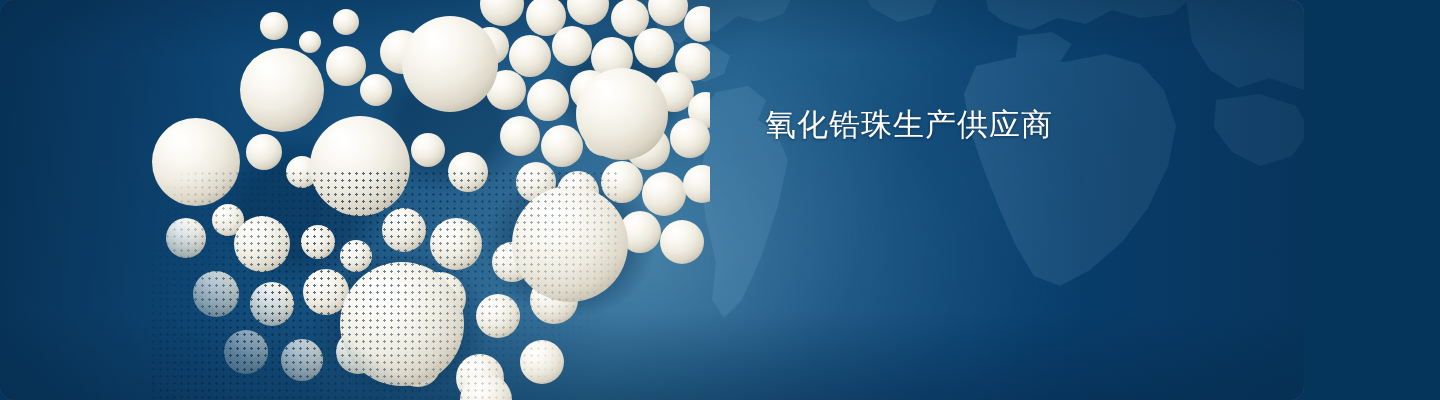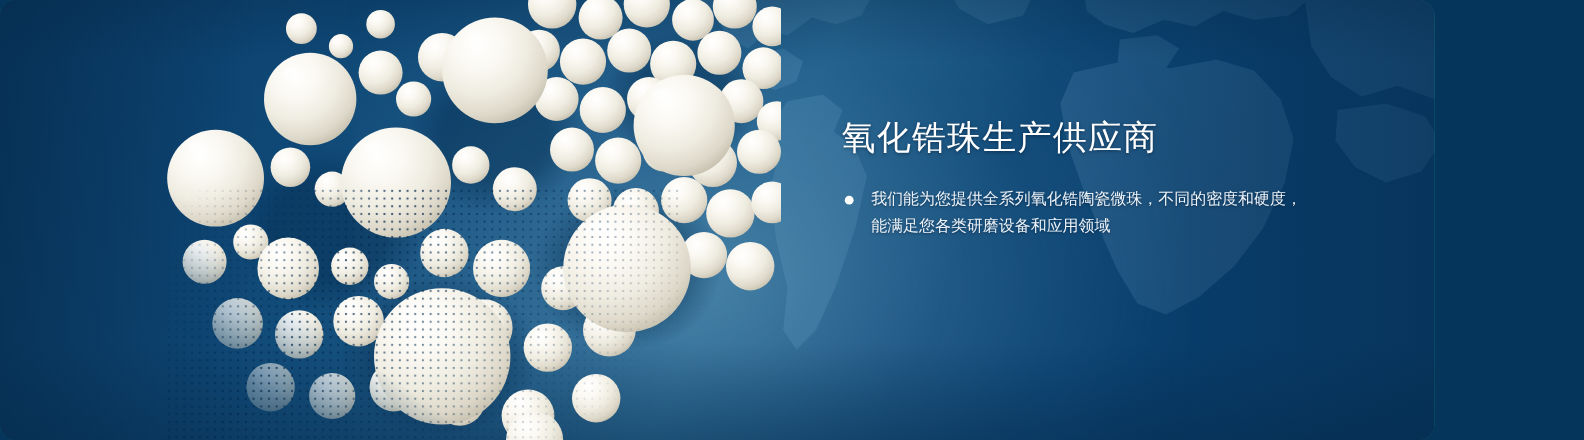--- a/index.html
+++ b/index.html
@@ -9,21 +9,21 @@
   }
   body {
     font-family: "Liberation Sans", "DejaVu Sans", sans-serif;
   }
 
   .banner {
     position: relative;
     width: 1304px;
     height: 400px;
     overflow: hidden;
-    background: #0f766e;
+    background: #ec4899;
     border-radius: 14px;
   }
 
   
   .bg-base {
     position: absolute;
     inset: 0;
     background: #0a4272;
   }
   
@@ -324,21 +324,16 @@
       </g>
     </svg>
   </div>
 
   <div class="halftone"></div>
 
   <div class="copy">
     <h1 class="headline">氧化锆珠生产供应商</h1>
 
     <ul class="bullets">
-      <li class="bullet">
-        <span class="dot"></span>
-        <span>我们能为您提供全系列氧化锆陶瓷微珠，不同的密度和硬度，</span>
-        <span class="line2">能满足您各类研磨设备和应用领域</span>
-      </li>
     </ul>
   </div>
 
 </div>
 
 </body></html>

